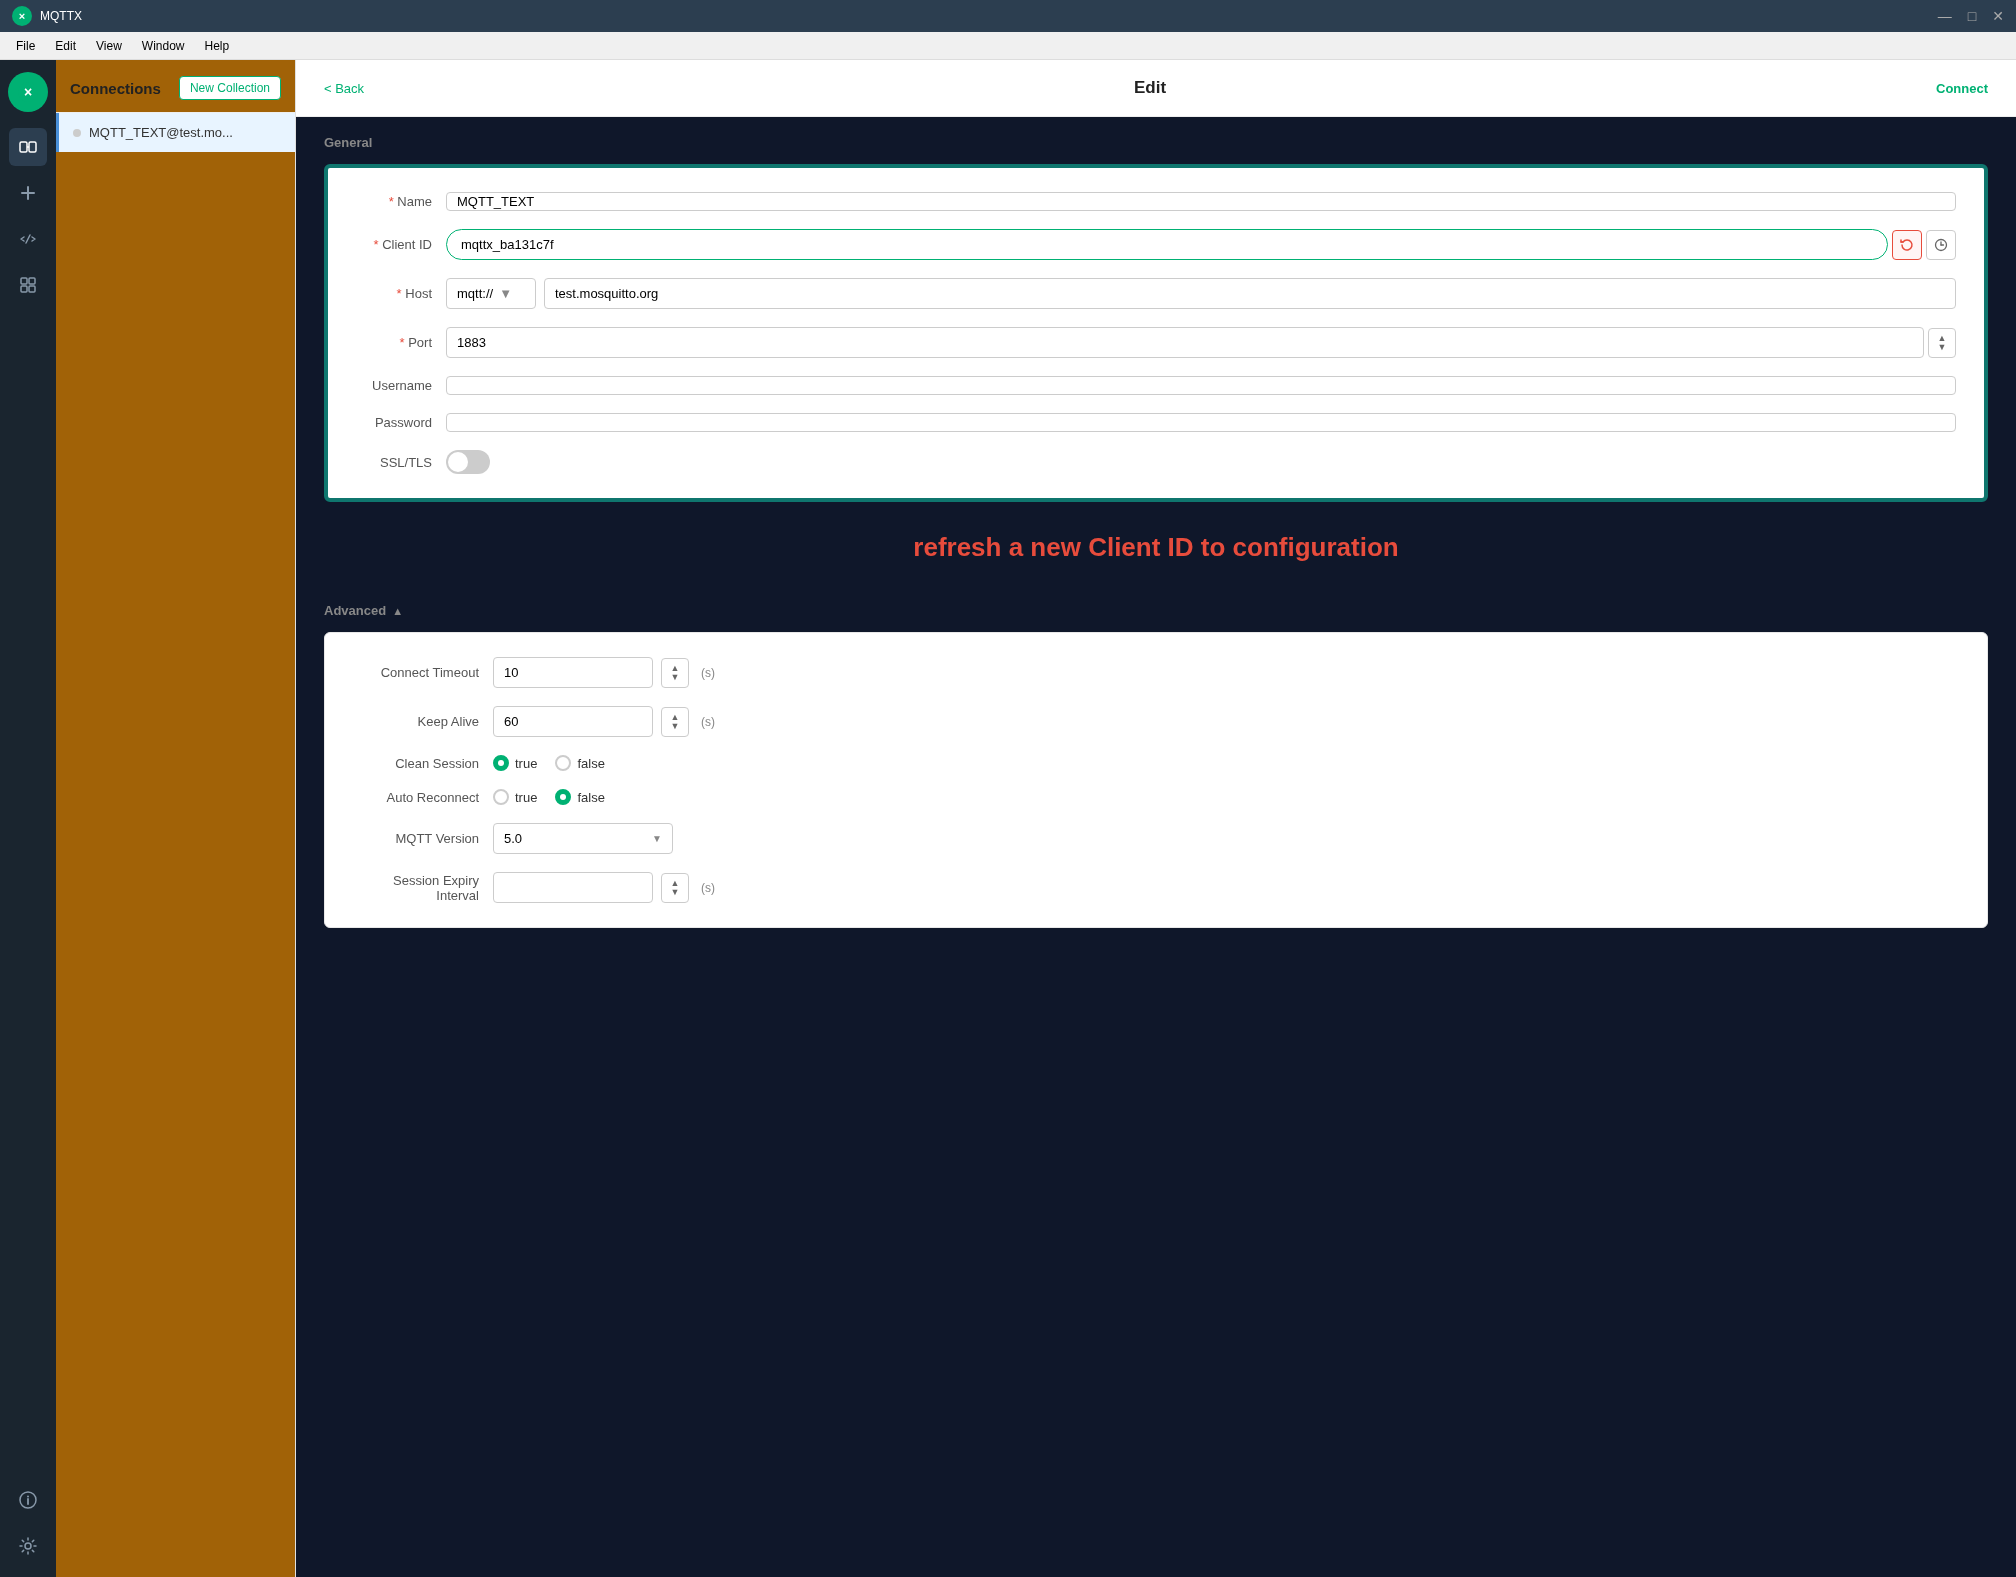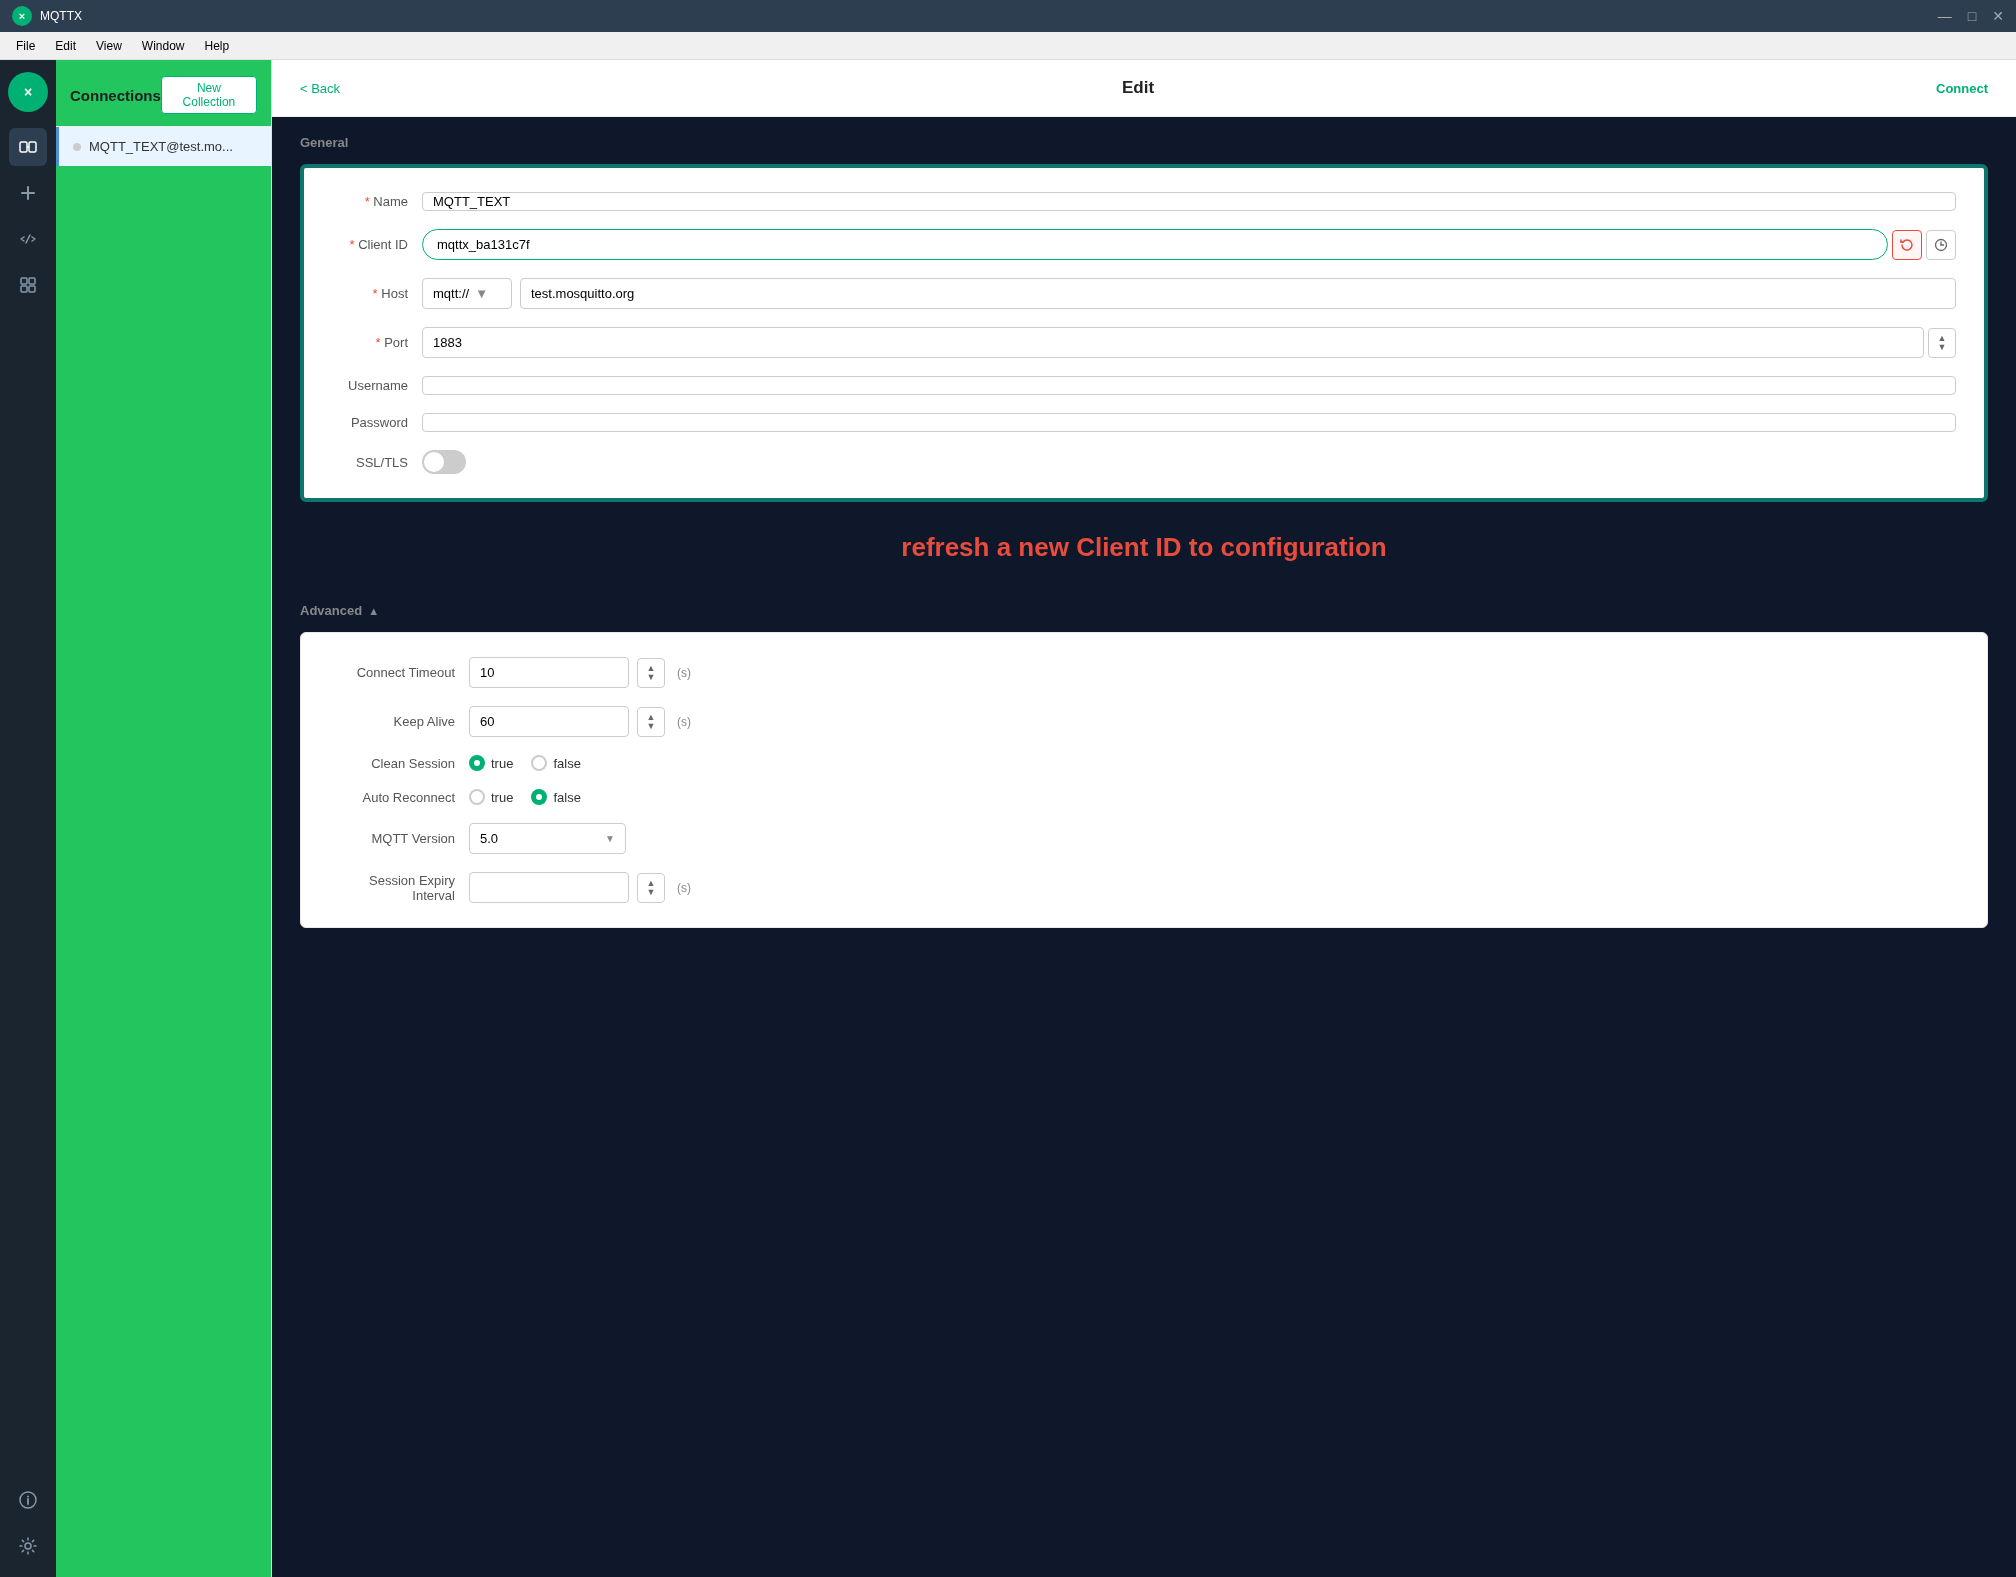--- a/index.html
+++ b/index.html
@@ -19,21 +19,21 @@
     .app-body { display: flex; flex: 1; overflow: hidden; }
 
     
     .icon-sidebar { width: 56px; background: #1a252f; display: flex; flex-direction: column; align-items: center; padding: 12px 0; gap: 8px; }
     .icon-sidebar .logo-btn { width: 40px; height: 40px; background: #00b173; border-radius: 50%; display: flex; align-items: center; justify-content: center; color: white; font-size: 18px; font-weight: bold; margin-bottom: 8px; }
     .icon-sidebar .nav-icon { width: 38px; height: 38px; display: flex; align-items: center; justify-content: center; color: #8899aa; border-radius: 6px; cursor: pointer; font-size: 16px; }
     .icon-sidebar .nav-icon:hover, .icon-sidebar .nav-icon.active { background: #2c3e50; color: white; }
     .icon-sidebar .spacer { flex: 1; }
 
     
-    .connections-panel { width: 216px; background: #22c55e; border-right: 1px solid #e0e0e0; display: flex; flex-direction: column; }
+    .connections-panel { width: 240px; background: #a16207; border-right: 1px solid #e0e0e0; display: flex; flex-direction: column; }
     .connections-header { padding: 16px 14px 12px; display: flex; align-items: center; justify-content: space-between; border-bottom: 1px solid #eee; }
     .connections-title { font-size: 15px; font-weight: 700; color: #222; }
     .new-collection-btn { border: 1.5px solid #00b173; color: #00b173; background: white; padding: 4px 10px; border-radius: 4px; font-size: 12px; cursor: pointer; }
     .connection-item { padding: 12px 14px; display: flex; align-items: center; gap: 8px; cursor: pointer; background: #f0f7ff; border-left: 3px solid transparent; }
     .connection-item.selected { background: #e8f4ff; border-left-color: #4a90d9; }
     .connection-dot { width: 8px; height: 8px; border-radius: 50%; background: #ccc; flex-shrink: 0; }
     .connection-name { font-size: 13px; color: #333; }
 
     
     .main-content { flex: 1; overflow-y: auto; background: #0f172a; }
@@ -80,21 +80,21 @@
     .adv-input { width: 160px; border: 1.5px solid #ccc; border-radius: 4px; padding: 7px 10px; font-size: 13px; outline: none; }
     .adv-unit { font-size: 12px; color: #888; margin-left: 4px; }
 
     .radio-group { display: flex; align-items: center; gap: 18px; }
     .radio-item { display: flex; align-items: center; gap: 6px; cursor: pointer; }
     .radio-circle { width: 16px; height: 16px; border-radius: 50%; border: 2px solid #ccc; display: flex; align-items: center; justify-content: center; }
     .radio-circle.checked { border-color: #00b173; background: #00b173; }
     .radio-circle.checked::after { content: ''; width: 6px; height: 6px; border-radius: 50%; background: white; }
     .radio-label { font-size: 13px; color: #333; }
 
-    .adv-select { width: 157px; border: 1.5px solid #ccc; border-radius: 4px; padding: 7px 10px; font-size: 13px; background: white; cursor: pointer; display: flex; align-items: center; justify-content: space-between; }
+    .adv-select { width: 180px; border: 1.5px solid #ccc; border-radius: 4px; padding: 7px 10px; font-size: 13px; background: white; cursor: pointer; display: flex; align-items: center; justify-content: space-between; }
 
     
     .annotation-text { color: #e74c3c; font-size: 26px; font-weight: 700; text-align: center; padding: 12px 0 4px; }
 
     .section-header-row { display: flex; align-items: center; gap: 6px; margin-bottom: 14px; }
     .section-header-row .section-label { margin-bottom: 0; }
     .collapse-icon { font-size: 11px; color: #888; }
   </style>
 </head>
 <body>

